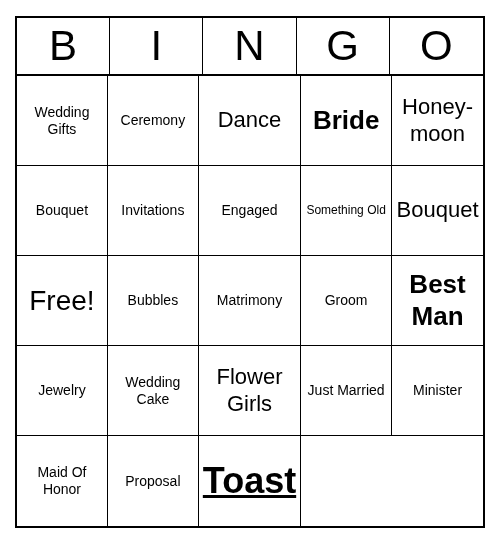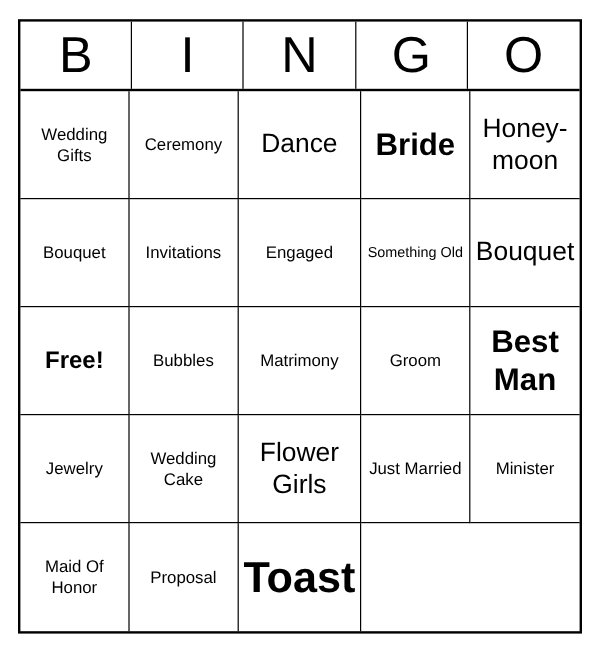--- a/index.html
+++ b/index.html
@@ -74,25 +74,26 @@
     }
 
     .bingo-cell.xlarge-text {
       font-size: 26px;
       font-weight: bold;
     }
 
     .bingo-cell.xxlarge-text {
       font-size: 36px;
       font-weight: bold;
+      text-decoration: underline;
     }
 
     .bingo-cell.free {
-      font-size: 20px;
-      font-weight: bold;
+      font-size: 28px;
+      font-weight: normal;
     }
 
     .bingo-cell.small-text {
       font-size: 12px;
     }
   </style>
 </head>
 <body>
 
 <div class="bingo-card">

